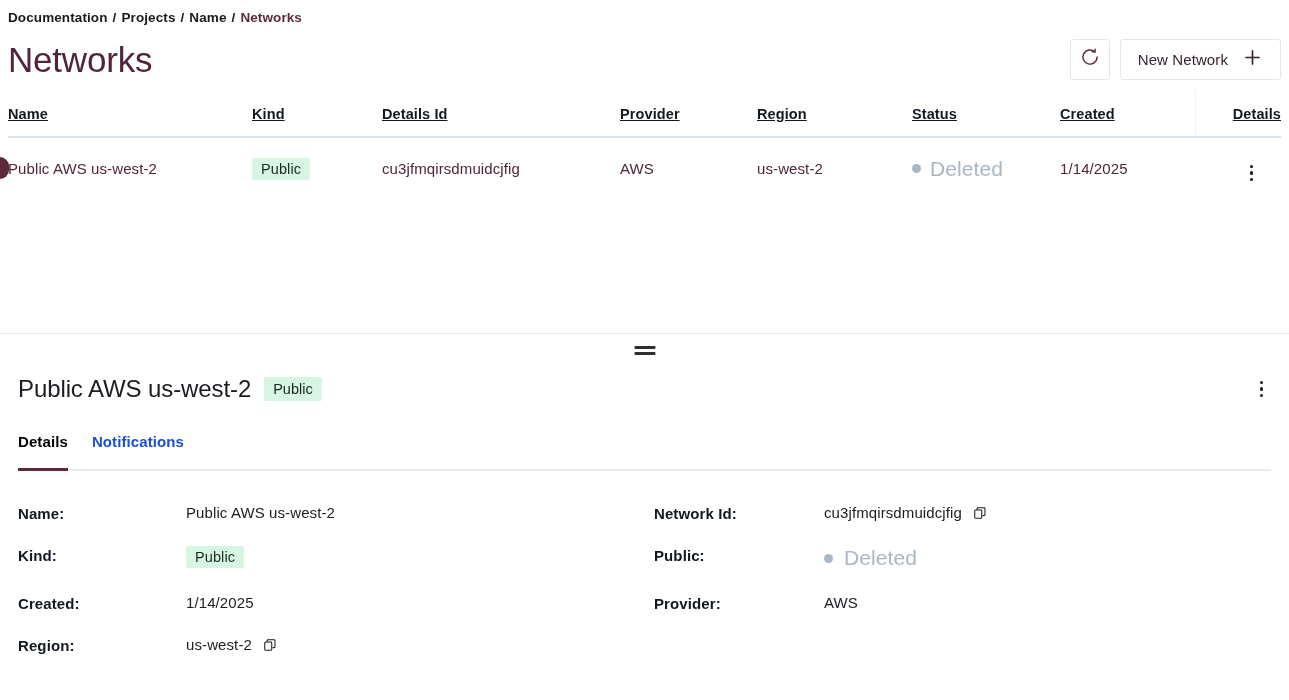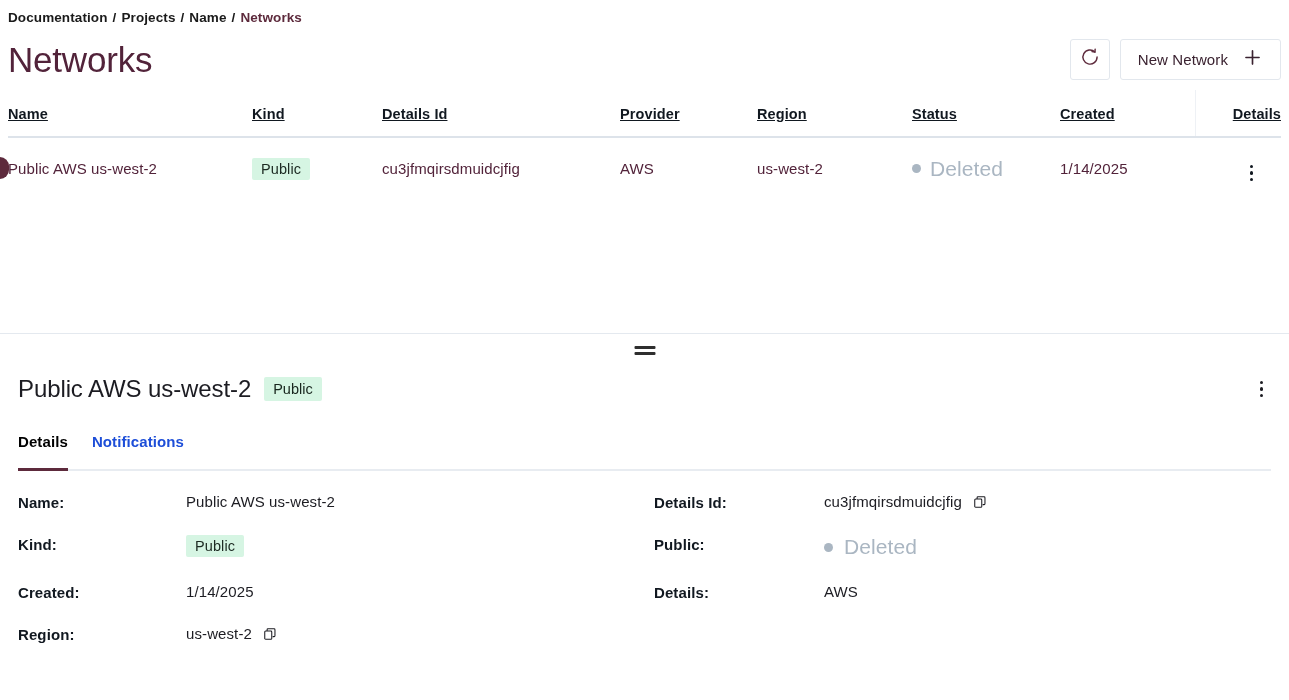--- a/index.html
+++ b/index.html
@@ -174,21 +174,21 @@
   .tab.active::after {
     content: "";
     position: absolute; left: 0; right: 0; bottom: -2px;
     height: 3px; background: #5d2a3c;
   }
 
   .fields {
     display: grid;
     grid-template-columns: 168px 468px 170px 1fr;
     row-gap: 24px;
-    margin-top: 22px;
+    margin-top: 33px;
     align-items: start;
   }
   .f-label {
     font-size: 15px; font-weight: bold; color: #111820; letter-spacing: .1px;
     padding-top: 1px;
   }
   .f-value {
     font-size: 15px; color: #1c1c22; letter-spacing: .1px;
     display: flex; align-items: center; gap: 11px;
   }
@@ -298,21 +298,21 @@
   </div>
 
   <div class="tabs">
     <div class="tab active">Details</div>
     <div class="tab">Notifications</div>
   </div>
 
   <div class="fields">
     <div class="f-label">Name:</div>
     <div class="f-value">Public AWS us-west-2</div>
-    <div class="f-label">Details Id:</div>
+    <div class="f-label">Network Id:</div>
     <div class="f-value">
       <span>cu3jfmqirsdmuidcjfig</span>
       <span class="copy-icon">
         <svg width="14" height="14" viewBox="0 0 24 24" fill="none" stroke="#1c1c22" stroke-width="1.8">
           <rect x="3" y="7" width="12" height="14" rx="1.5"></rect>
           <path d="M7 7V4.5A1.5 1.5 0 0 1 8.5 3H19a1.5 1.5 0 0 1 1.5 1.5V15a1.5 1.5 0 0 1-1.5 1.5h-2.5"></path>
         </svg>
       </span>
     </div>
 
@@ -321,21 +321,21 @@
       <span class="badge">Public</span>
     </div>
     <div class="f-label">Public:</div>
     <div class="f-value">
       <span class="status-dot"></span>
       <span class="status-text">Deleted</span>
     </div>
 
     <div class="f-label">Created:</div>
     <div class="f-value">1/14/2025</div>
-    <div class="f-label">Details:</div>
+    <div class="f-label">Provider:</div>
     <div class="f-value">AWS</div>
 
     <div class="f-label">Region:</div>
     <div class="f-value">
       <span>us-west-2</span>
       <span class="copy-icon">
         <svg width="14" height="14" viewBox="0 0 24 24" fill="none" stroke="#1c1c22" stroke-width="1.8">
           <rect x="3" y="7" width="12" height="14" rx="1.5"></rect>
           <path d="M7 7V4.5A1.5 1.5 0 0 1 8.5 3H19a1.5 1.5 0 0 1 1.5 1.5V15a1.5 1.5 0 0 1-1.5 1.5h-2.5"></path>
         </svg>

